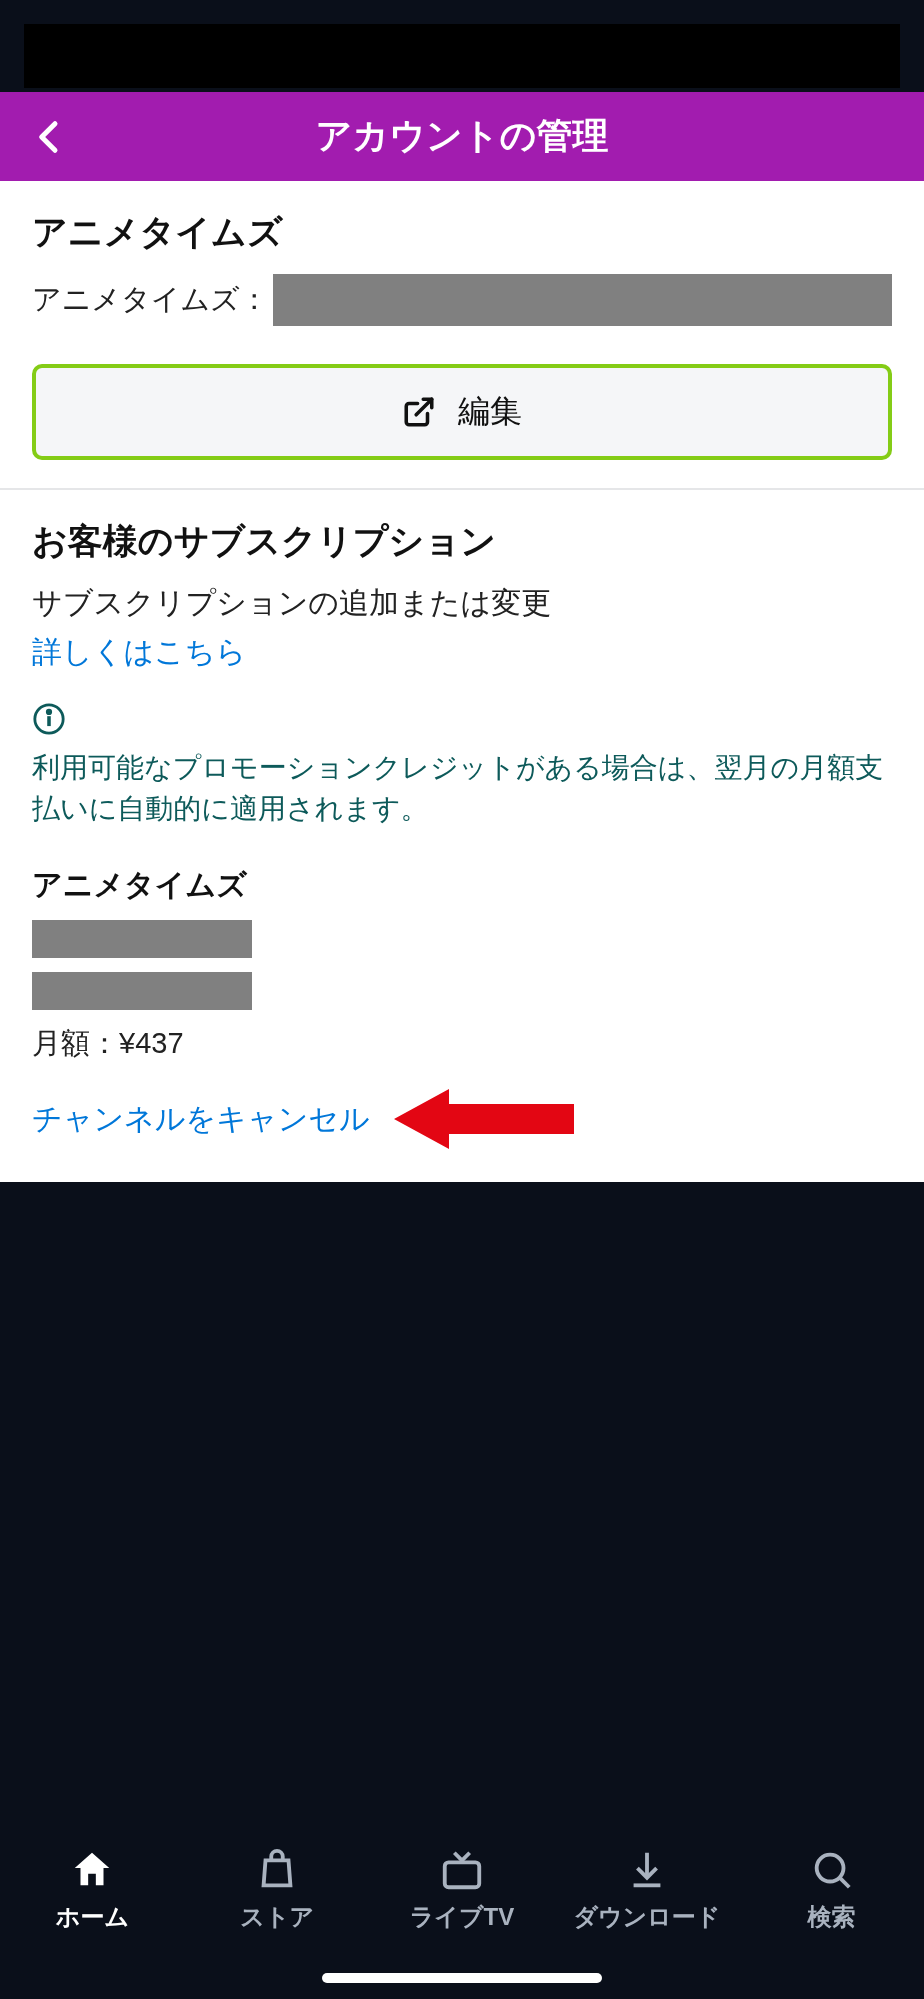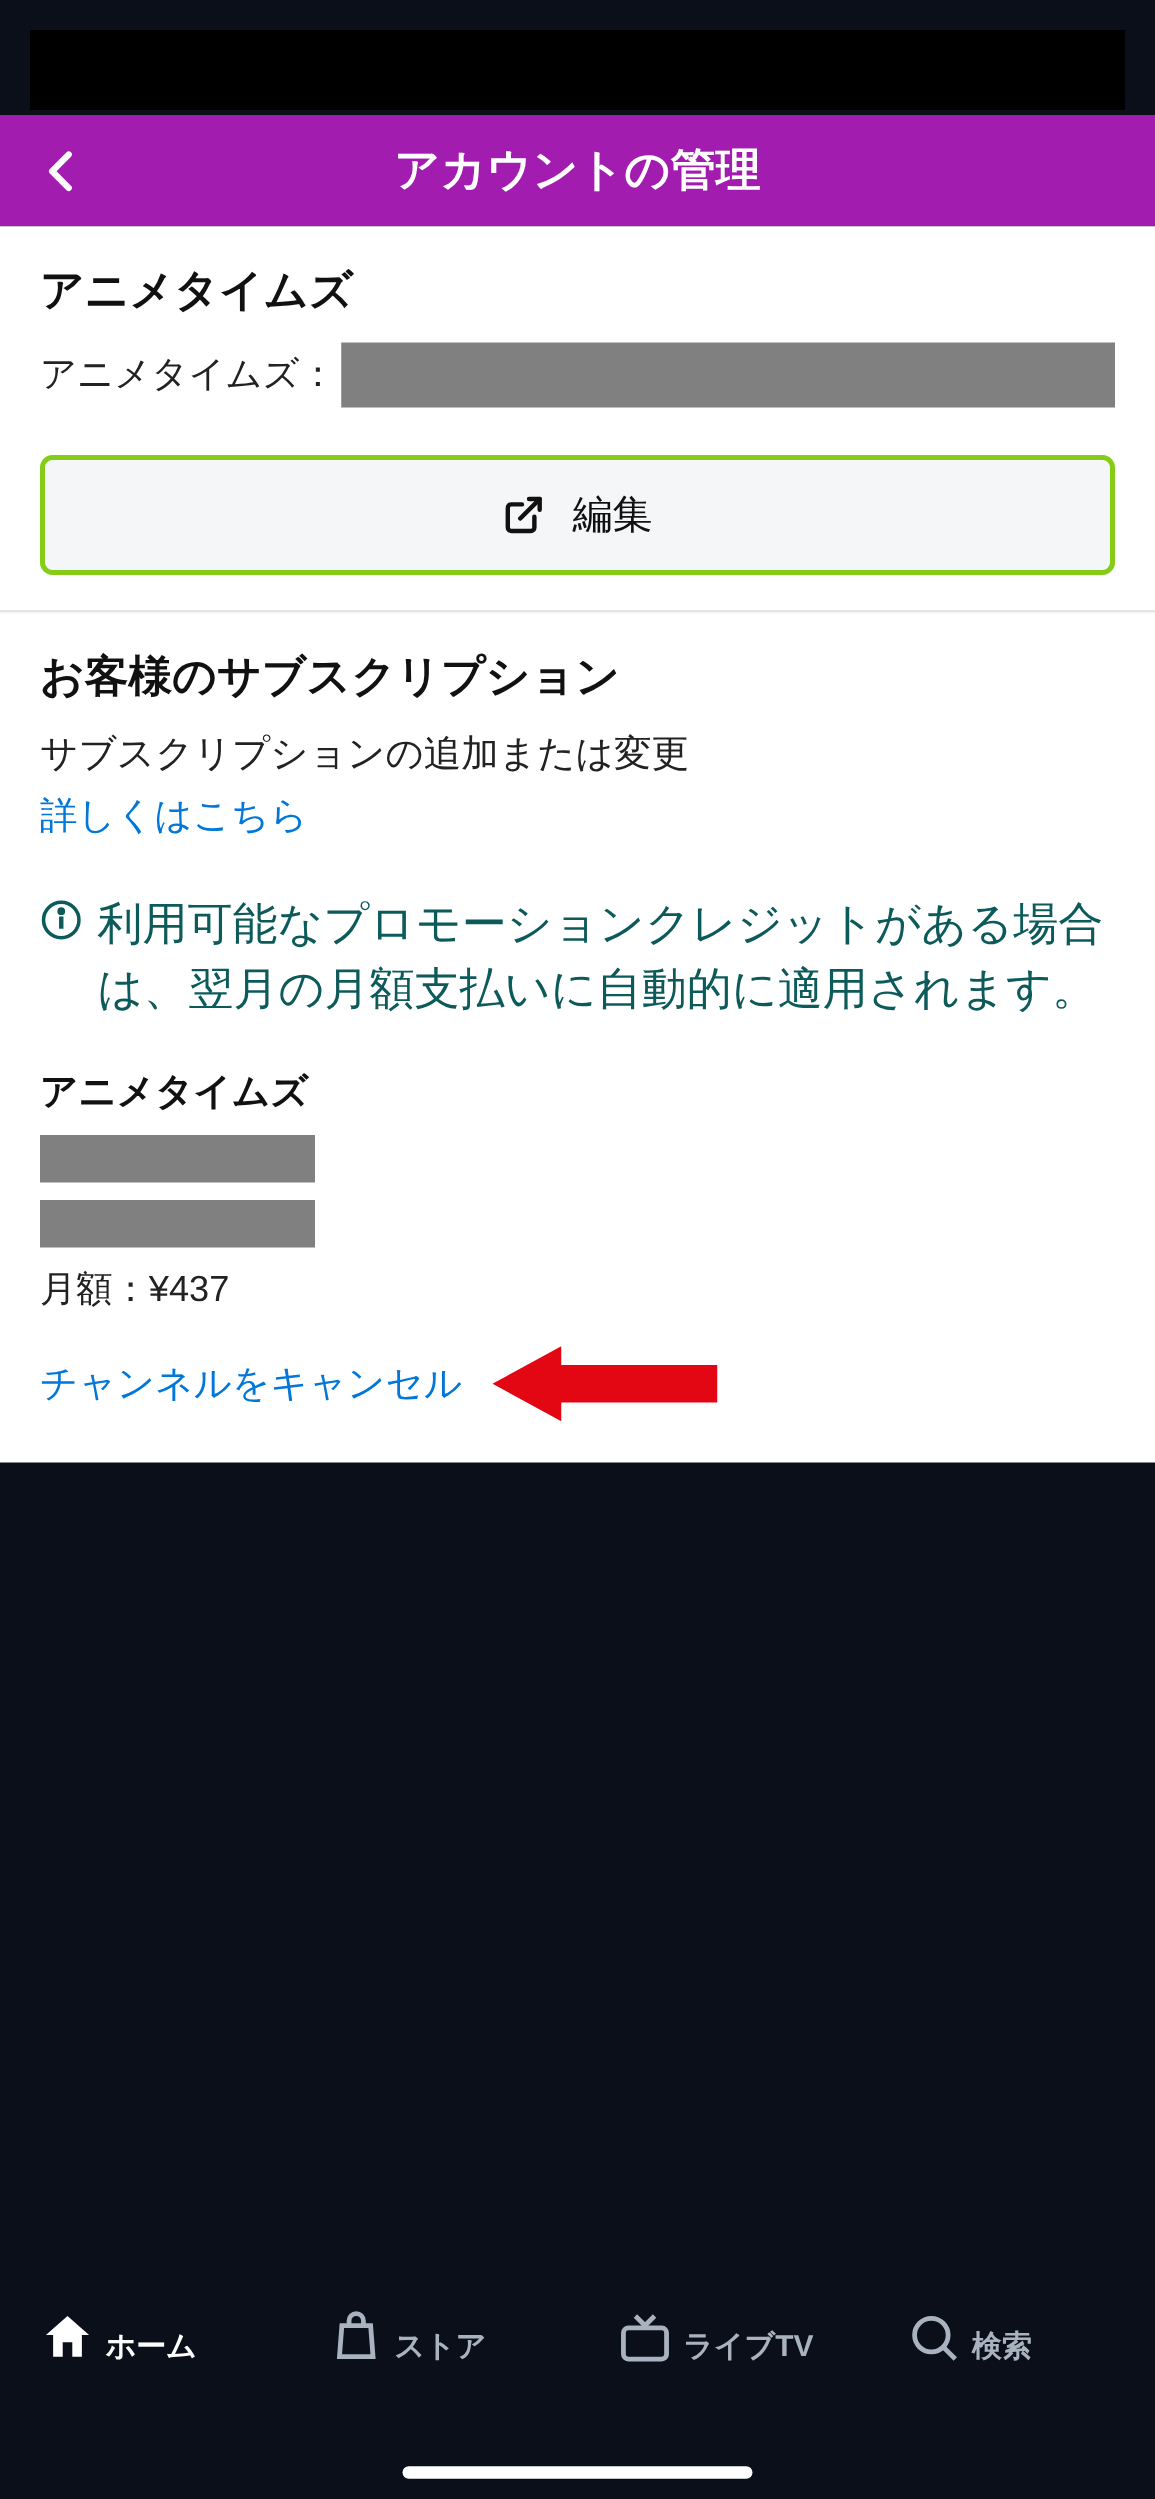--- a/index.html
+++ b/index.html
@@ -92,24 +92,25 @@
     .learn-more {
       color: #0077d9;
       font-size: 30px;
       margin-top: 8px;
       cursor: pointer;
       display: inline-block;
     }
     .info-row {
       display: flex;
       gap: 12px;
-      margin-top: 40px;
-      font-size: 36px;
+      margin-top: 27px;
+      font-size: 28px;
       color: #0d5a5a;
       line-height: 1.45;
+      flex-direction: column;
     }
     .info-icon {
       width: 34px;
       height: 34px;
       flex-shrink: 0;
       margin-top: 2px;
     }
     .info-icon svg { width: 100%; height: 100%; }
     .channel-block {
       padding: 8px 32px 28px 32px;
@@ -153,22 +154,22 @@
       right: 0;
       height: 170px;
       background: #0a0f1a;
       display: flex;
       justify-content: space-around;
       align-items: flex-start;
       padding-top: 18px;
     }
     .nav-item {
       display: flex;
-      flex-direction: row;
-      align-items: flex-end;
+      flex-direction: column;
+      align-items: center;
       gap: 8px;
       color: #a9b2bf;
       cursor: pointer;
       width: 170px;
     }
     .nav-item.active { color: #fff; }
     .nav-icon { width: 46px; height: 46px; }
     .nav-icon svg { width: 100%; height: 100%; }
     .nav-label { font-size: 24px; font-weight: 600; }
     .nav-item.active .nav-label { font-weight: 700; }
@@ -272,20 +273,30 @@
       <svg viewBox="0 0 24 24" fill="none" stroke="#a9b2bf" stroke-width="2">
           <rect x="3" y="8" width="18" height="13" rx="2"></rect>
           <polyline points="8 3 12 7 16 3"></polyline>
         </svg>
     </div>
     <span class="nav-label">ライブTV</span>
   </div>
   <div class="nav-item">
     <div class="nav-icon">
       <svg viewBox="0 0 24 24" fill="none" stroke="#a9b2bf" stroke-width="2">
+          <path d="M12 3v12"></path>
+          <polyline points="7 11 12 16 17 11"></polyline>
+          <path d="M5 20h14"></path>
+        </svg>
+    </div>
+    <span class="nav-label">ダウンロード</span>
+  </div>
+  <div class="nav-item">
+    <div class="nav-icon">
+      <svg viewBox="0 0 24 24" fill="none" stroke="#a9b2bf" stroke-width="2">
           <circle cx="11" cy="11" r="7"></circle>
           <line x1="16" y1="16" x2="21" y2="21"></line>
         </svg>
     </div>
     <span class="nav-label">検索</span>
   </div>
   <div class="home-indicator"></div>
 </div>
 
 </body></html>

